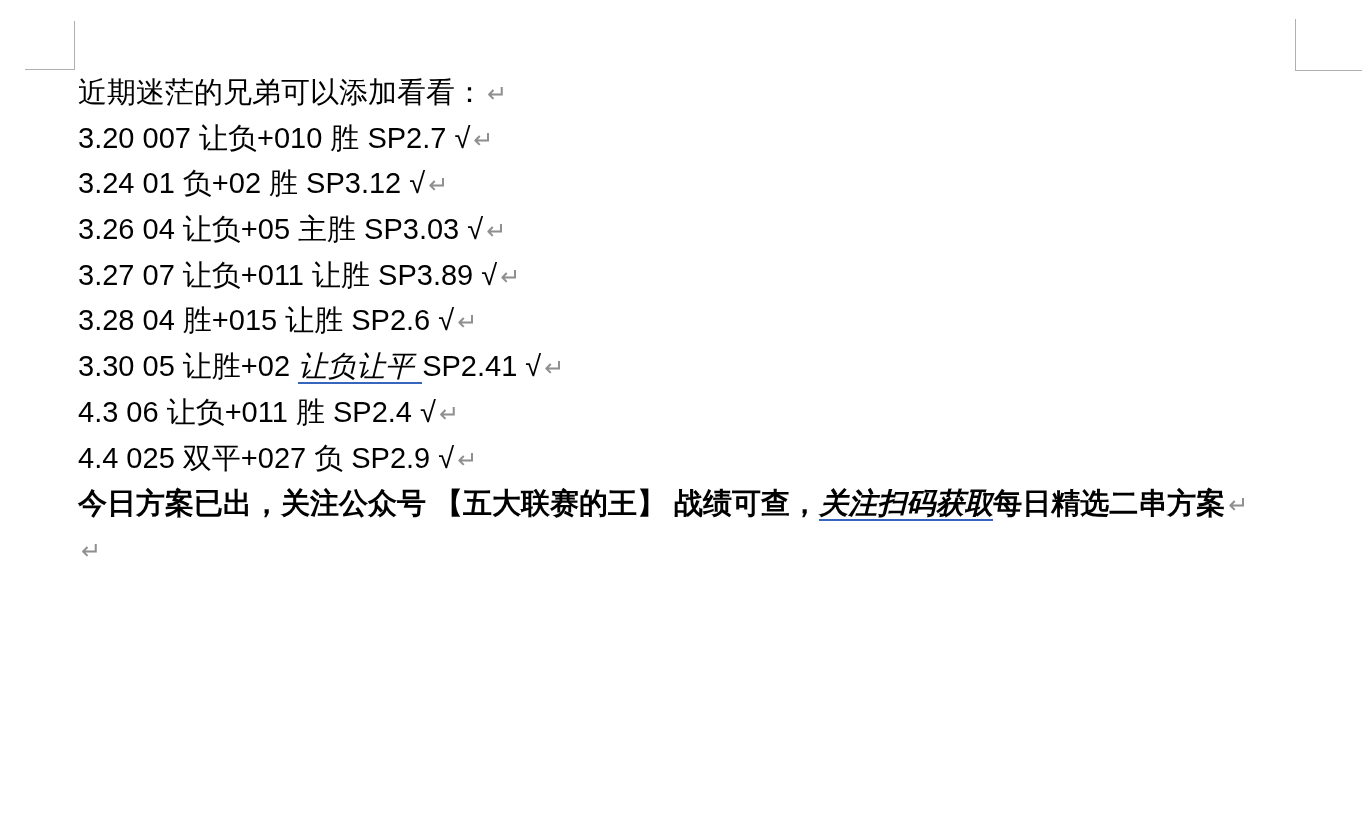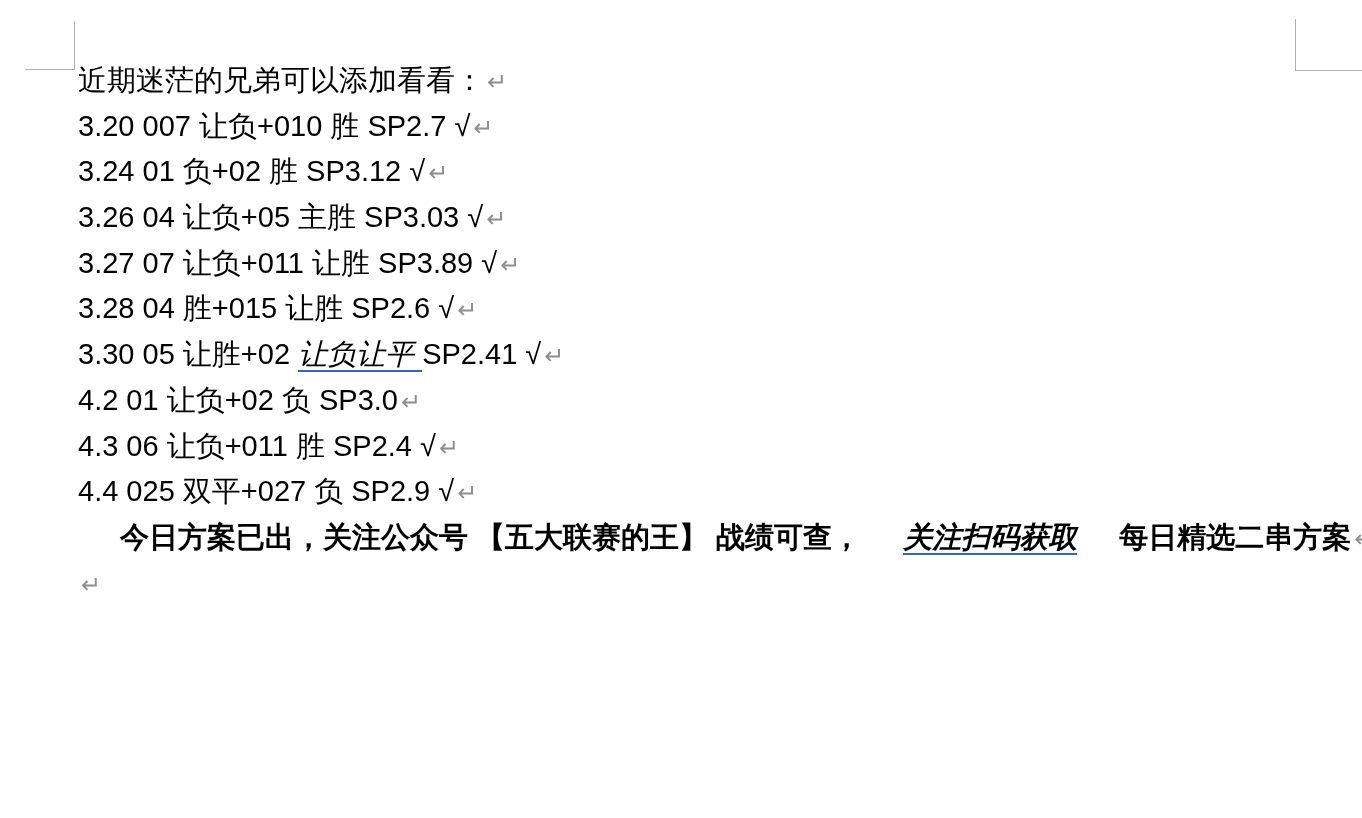--- a/index.html
+++ b/index.html
@@ -11,31 +11,31 @@
   }
   
   .crop { position: absolute; background: var(--crop-color, #b0b0b0); }
   #crop-tl-v { left: 74px; top: 21px;  width: 1px;  height: 49px; }
   #crop-tl-h { left: 25px; top: 69px;  width: 50px; height: 1px;  }
   #crop-tr-v { left: 1295px; top: 19px; width: 1px;  height: 52px; }
   #crop-tr-h { left: 1295px; top: 70px; width: 67px; height: 1px;  }
   
   .text-area {
     position: absolute;
-    left: 78px; top: 58px;
+    left: 78px; top: 70px;
     width: 1240px;
     color: var(--text-color, #000);
     font-size: 29px;
   }
   .line {
     height: 45.7px;
     line-height: 45.7px;
     white-space: pre;
   }
-  .run.b { font-weight: 700; margin-left: 42px; }
+  .run.b { font-weight: 700; }
   .run.u { border-bottom: 2px solid var(--underline-color, #3565bd); font-style: italic; }
   .run.sq {
     text-decoration-line: underline;
     text-decoration-style: wavy;
     text-decoration-color: var(--squiggle-color, #dd2c1c);
     text-decoration-thickness: 1px;
     text-underline-offset: 5px;
   }
   .pilcrow {
     color: var(--pilcrow-color, #8f8f8f);
@@ -52,18 +52,17 @@
 <div class="crop" id="crop-tr-h"></div>
 
 <div class="text-area">
     <div class="line"><span class="run">近期迷茫的兄弟可以添加看看：</span><span class="pilcrow">↵</span></div>
     <div class="line"><span class="run">3.20 007 让负+010 胜 SP2.7 √</span><span class="pilcrow">↵</span></div>
     <div class="line"><span class="run">3.24 01 负+02 胜 SP3.12 √</span><span class="pilcrow">↵</span></div>
     <div class="line"><span class="run">3.26 04 让负+05 主胜 SP3.03 √</span><span class="pilcrow">↵</span></div>
     <div class="line"><span class="run">3.27 07 让负+011 让胜 SP3.89 √</span><span class="pilcrow">↵</span></div>
     <div class="line"><span class="run">3.28 04 胜+015 让胜 SP2.6 √</span><span class="pilcrow">↵</span></div>
     <div class="line"><span class="run">3.30 05 让胜+02 </span><span class="run u">让负让平 </span><span class="run">SP2.41 √</span><span class="pilcrow">↵</span></div>
-    <div class="line"><span class="run">4.2 01 让负+02 负 SP3.0</span><span class="pilcrow">↵</span></div>
     <div class="line"><span class="run">4.3 06 让负+011 胜 SP2.4 √</span><span class="pilcrow">↵</span></div>
     <div class="line"><span class="run">4.4 025 双平+027 负 SP2.9 √</span><span class="pilcrow">↵</span></div>
     <div class="line"><span class="run b">今日方案已出，关注公众号 【五大联赛的王】 战绩可查，</span><span class="run b u">关注扫码获取</span><span class="run b">每日精选二串方案</span><span class="pilcrow">↵</span></div>
     <div class="line"><span class="pilcrow">↵</span></div>
   </div>
 
 </body></html>

